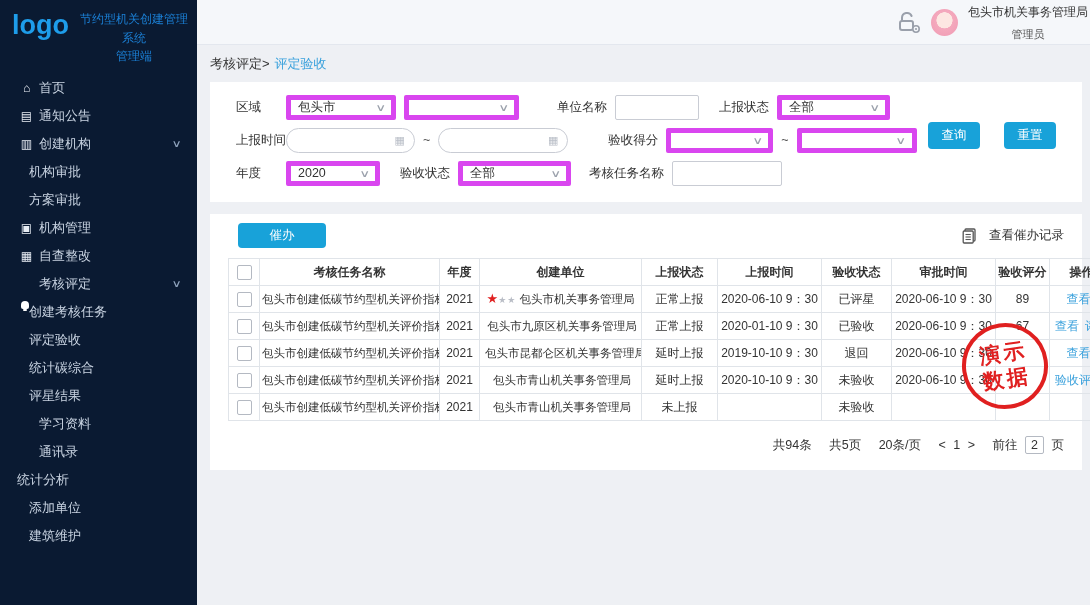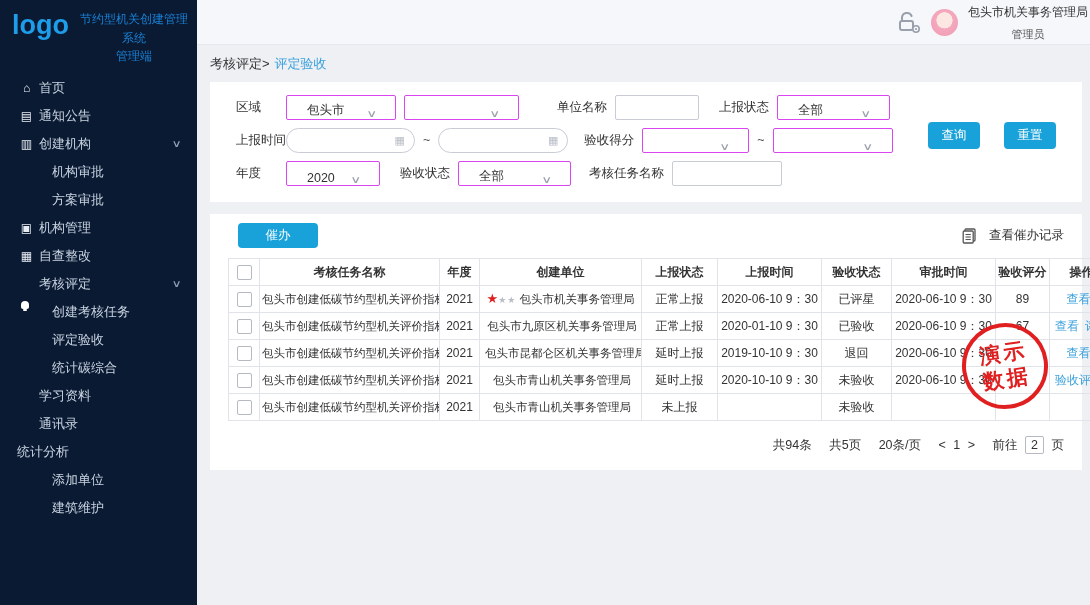--- a/index.html
+++ b/index.html
@@ -7,21 +7,21 @@
   body{font-family:"Liberation Sans","DejaVu Sans",sans-serif;background:#eef0f4;color:#333}
   .app{display:flex;width:1090px;height:605px;position:relative}
 
   
   .sidebar{width:197px;flex-shrink:0;background:#0a1a32;color:#c9d4e2;position:relative}
   .logo-row{display:flex;align-items:flex-start;padding:9px 6px 2px 12px;gap:8px}
   .logo-text{color:#1e9dea;font-size:27px;font-weight:bold;line-height:1.2}
   .sys-title{color:#1b7fd4;font-size:12px;text-align:center;line-height:1.55;margin-top:1px;flex:1}
   .menu{margin-top:6px;font-size:13px}
   .m-item{height:28px;display:flex;align-items:center;padding-left:20px;position:relative;cursor:pointer;white-space:nowrap}
-  .m-item.l2{padding-left:52px}
+  .m-item.l2{padding-left:29px}
   .mi{width:13px;margin-right:6px;font-size:12px;color:#e8edf4;text-align:center;display:inline-block}
   .chev{position:absolute;right:17px;color:#8fa3bd;font-size:10px;transform:scaleX(1.4)}
   .bell{position:absolute;left:21px;top:3px;width:8px;height:8px;background:#fff;border-radius:50% 50% 2px 2px}
   .bell::after{content:"";position:absolute;left:2px;top:8px;width:4px;height:2px;background:#fff;border-radius:1px}
 
   
   .main{flex:1;display:flex;flex-direction:column;background:#eef0f4;min-width:0}
   .topbar{height:45px;background:#f5f7fa;border-bottom:1px solid #e3e7ee;display:flex;align-items:center;justify-content:flex-end;gap:10px;padding-right:2px}
   .lock-wrap{display:flex;align-items:center}
   .avatar{width:27px;height:27px;border-radius:50%;background:radial-gradient(circle at 50% 42%,#fde7e2 38%,#f4a9bd 40%,#f09ab3 100%);flex-shrink:0}
@@ -29,35 +29,35 @@
   .user-org{font-size:12px;color:#333}
   .user-role{font-size:11px;color:#555}
 
   .breadcrumb{height:37px;display:flex;align-items:center;padding-left:13px;font-size:13px;color:#333}
   .breadcrumb .cur{color:#3aa1dc;margin-left:5px;cursor:pointer}
 
   
   .filter-panel{margin:0 8px 12px 13px;background:#fff;padding:12px 0 9px 26px;position:relative}
   .f-row{display:flex;align-items:center;height:26px;margin-bottom:7px;font-size:12.5px}
   .f-label{width:50px;flex-shrink:0}
-  .ml18{margin-left:18px}.ml20{margin-left:20px}.ml24{margin-left:16px}.ml38{margin-left:38px}
-  .sel{border:1px solid #d946ef;height:25px;display:flex;align-items:flex-end;justify-content:space-between;padding:0 20px;background:#fff;cursor:pointer;border-radius:2px}
+  .ml18{margin-left:18px}.ml20{margin-left:20px}.ml24{margin-left:40px}.ml38{margin-left:38px}
+  .sel{border:5px solid #d946ef;height:25px;display:flex;align-items:center;justify-content:space-between;padding:0 7px;background:#fff;cursor:pointer;border-radius:2px}
   .sel .caret{color:#9aa0ab;font-size:10px;transform:scaleX(1.5);margin-left:4px}
   .inp{border:1px solid #c9ccd4;height:25px;background:#fff;border-radius:2px}
   .date-inp{border:1px solid #c9ccd4;height:25px;border-radius:13px;display:flex;align-items:center;justify-content:flex-end;padding:0 9px;background:#fff}
   .cal-icon{color:#b9bec7;font-size:11px}
   .tilde{margin:0 8px;color:#555}
   .f-buttons{position:absolute;right:26px;top:40px;display:flex;gap:24px}
   .btn-blue{background:#18a2d9;color:#fff;border:none;border-radius:4px;font-size:12.5px;font-weight:normal;cursor:pointer;font-family:inherit}
   .btn-q{width:52px;height:27px}
 
   
   .table-panel{margin:0 8px 0 13px;background:#fff;padding:9px 18px 16px 18px;position:relative}
   .t-toolbar{display:flex;align-items:center;justify-content:space-between;margin-bottom:10px}
-  .btn-urge{width:80px;height:25px;margin-left:10px}
+  .btn-urge{width:88px;height:25px;margin-left:10px}
   .view-records{display:flex;align-items:center;gap:12px;font-size:12.5px;color:#333;cursor:pointer}
   table{width:100%;border-collapse:collapse;table-layout:fixed;font-size:12px}
   th,td{border:1px solid #e0e4e9;height:27px;text-align:center;padding:0 2px;overflow:hidden;white-space:nowrap}
   th{font-weight:bold;color:#333}
   td.task,td.unit{font-size:11.5px}
   .cb{display:inline-block;width:15px;height:15px;border:1px solid #b4b9c2;border-radius:2px;background:#fff;vertical-align:middle;cursor:pointer}
   .star-red{color:#e02020;font-size:13px}
   .star-gray{color:#b9bdc6;font-size:9px;letter-spacing:1px;margin-right:3px}
   a.lnk{color:#3aa1dc;text-decoration:none;cursor:pointer;margin:0 3px}
   .pager{margin-top:15px;text-align:right;font-size:12.5px;color:#333}
@@ -118,20 +118,23 @@
       <div class="m-item l2">
         <span class="bell"></span>
         <span>创建考核任务</span>
       </div>
       <div class="m-item l2">
         <span>评定验收</span>
       </div>
       <div class="m-item l2">
         <span>统计碳综合</span>
       </div>
+      <div class="m-item l2">
+        <span>评星结果</span>
+      </div>
       <div class="m-item" style="padding-left:39px">
         <span>学习资料</span>
       </div>
       <div class="m-item" style="padding-left:39px">
         <span>通讯录</span>
       </div>
       <div class="m-item" style="padding-left:17px">
         <span>统计分析</span>
       </div>
       <div class="m-item l2">

